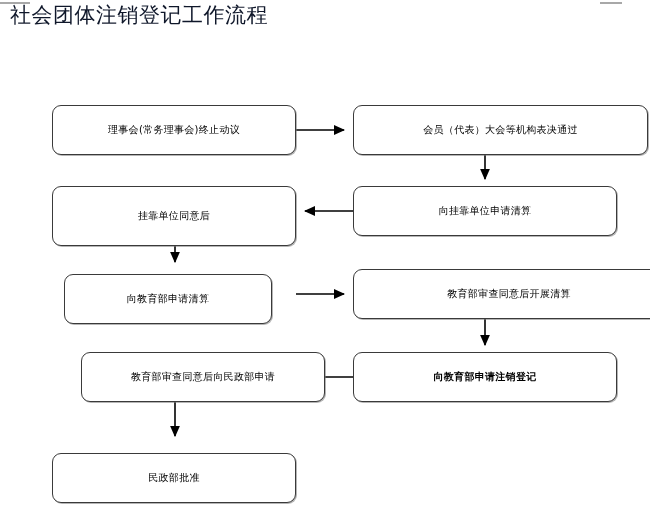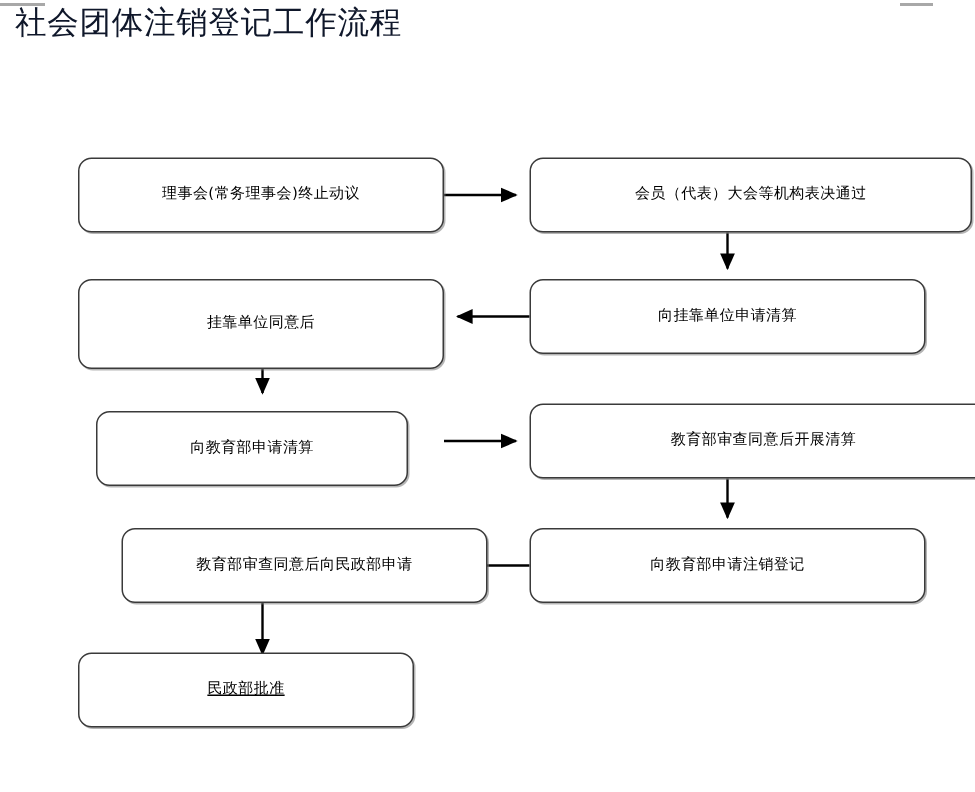--- a/index.html
+++ b/index.html
@@ -114,19 +114,19 @@
   <div class="node" style="left:353px; top:105px; width:295px; height:50px;">会员（代表）大会等机构表决通过</div>
 
   <div class="node" style="left:353px; top:186px; width:264px; height:50px;">向挂靠单位申请清算</div>
 
   <div class="node" style="left:52px;  top:186px; width:244px; height:60px;">挂靠单位同意后</div>
 
   <div class="node" style="left:52px;  top:274px; width:208px; height:50px;margin-left:12px;">向教育部申请清算</div>
 
   <div class="node" style="left:353px; top:269px; width:312px; height:50px;">教育部审查同意后开展清算</div>
 
-  <div class="node" style="left:353px; top:352px; width:264px; height:50px;">向教育部申请注销登记</div>
+  <div class="node" style="left:353px; top:352px; width:264px; height:50px;font-weight:bold;">向教育部申请注销登记</div>
 
   <div class="node" style="left:52px;  top:352px; width:244px; height:50px;margin-left:29px;">教育部审查同意后向民政部申请</div>
 
-  <div class="node" style="left:52px;  top:435px; width:224px; height:50px;text-decoration:underline;">民政部批准</div>
+  <div class="node" style="left:52px;  top:453px; width:244px; height:50px;">民政部批准</div>
 
 </div>
 
 </body></html>

